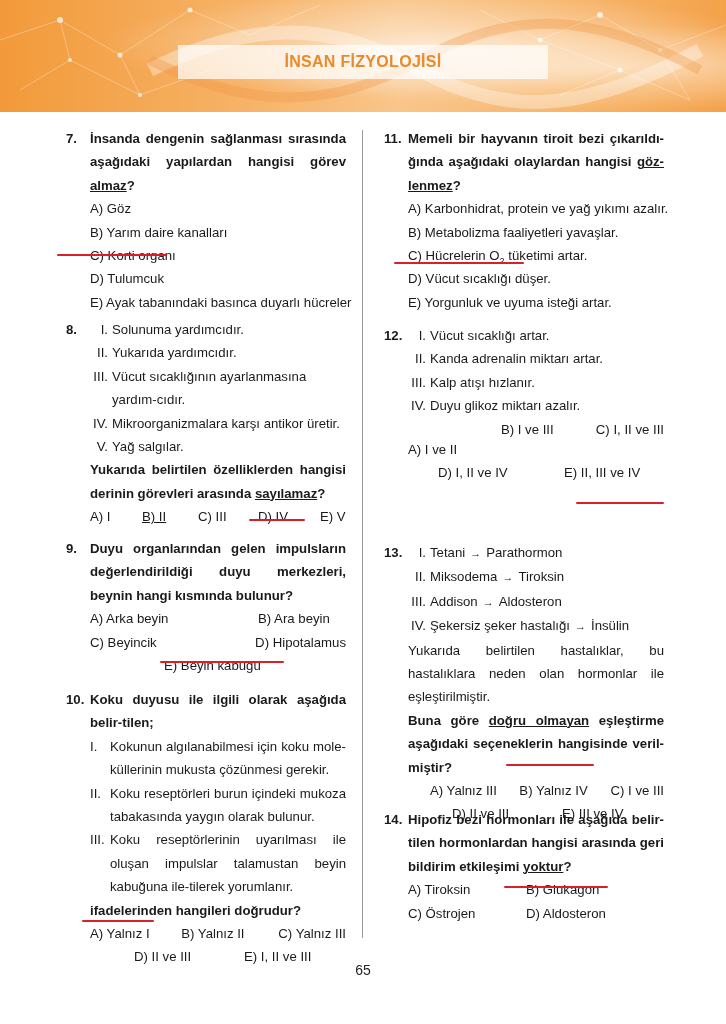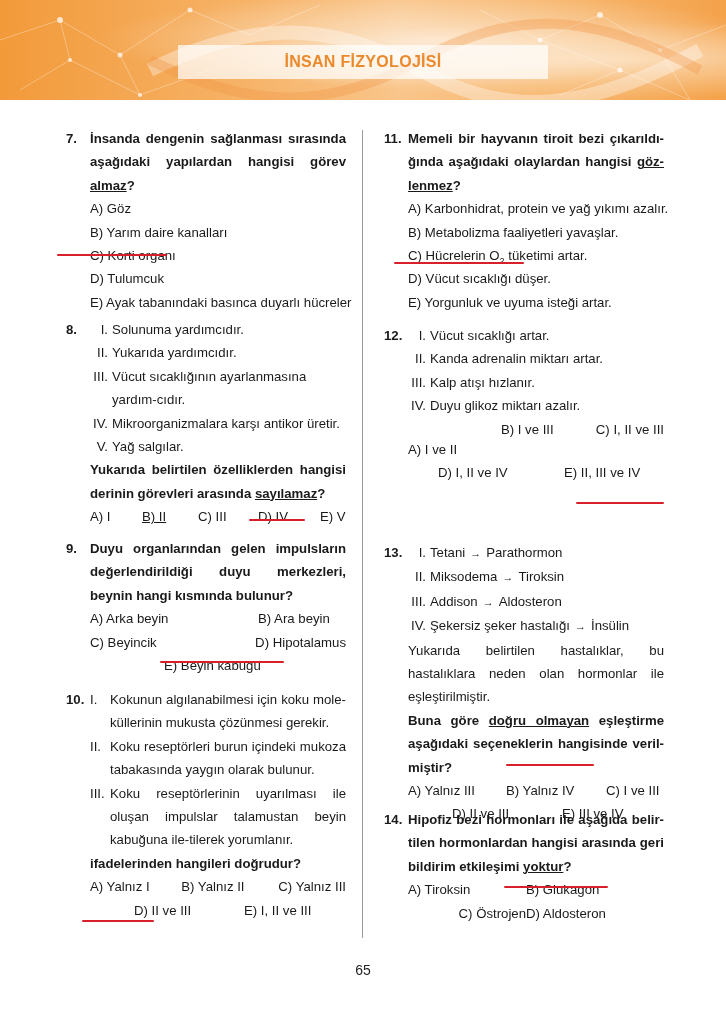--- a/index.html
+++ b/index.html
@@ -1,20 +1,20 @@
 <!DOCTYPE html>
 <html><head>
 <meta charset="utf-8">
 <style>
   * { box-sizing: border-box; margin: 0; padding: 0; }
   html, body { width: 726px; height: 1024px; background: #fff; overflow: hidden; }
   body { position: relative; font-family: "Liberation Sans", sans-serif; color: #1a1a1a; }
 
   .banner {
-    position: absolute; left: 0; top: 0; width: 726px; height: 100px;
+    position: absolute; left: 0; top: 0; width: 726px; height: 112px;
     background:
       radial-gradient(ellipse at 60% 40%, rgba(255,255,255,0.55), rgba(255,255,255,0) 55%),
       radial-gradient(ellipse at 85% 60%, rgba(255,245,230,0.6), rgba(255,255,255,0) 45%),
       linear-gradient(90deg, #f29a3a 0%, #f6b062 30%, #f9c58a 55%, #f7b56b 80%, #f4a24a 100%);
     overflow: hidden;
   }
   .banner svg { position: absolute; left: 0; top: 0; }
   .title-box {
     position: absolute; left: 178px; top: 45px; width: 370px; height: 34px;
     background: rgba(255,255,255,0.72);
@@ -127,20 +127,21 @@
       <div class="row" style="padding-left:74px;">
         <span class="opt">E) Beyin kabuğu</span>
       </div>
     </div>
     <div class="mark" style="left:94px; top:124px; width:124px;"></div>
   </div>
 
   <div class="q" style="top:688px;">
     <span class="q-num">10.</span>
     <div class="q-body">
+      <div class="stem">Koku duyusu ile ilgili olarak aşağıda belir-tilen;</div>
       <div class="roman plain" style="padding-left:20px; margin-left:0;"><span class="rn">I.</span><span>Kokunun algılanabilmesi için koku mole-küllerinin mukusta çözünmesi gerekir.</span></div>
       <div class="roman plain" style="padding-left:20px;"><span class="rn">II.</span><span>Koku reseptörleri burun içindeki mukoza tabakasında yaygın olarak bulunur.</span></div>
       <div class="roman plain" style="padding-left:20px;"><span class="rn">III.</span><span>Koku reseptörlerinin uyarılması ile oluşan impulslar talamustan beyin kabuğuna ile-tilerek yorumlanır.</span></div>
       <div class="stem">ifadelerinden hangileri doğrudur?</div>
       <div class="row">
         <span class="opt" style="width:94px;">A) Yalnız I</span>
         <span class="opt" style="width:100px;">B) Yalnız II</span>
         <span class="opt">C) Yalnız III</span>
       </div>
       <div class="row" style="padding-left:44px;">
@@ -192,42 +193,42 @@
   <div class="q" style="top:541px;">
     <span class="q-num">13.</span>
     <div class="q-body">
       <div class="roman"><span class="rn">I.</span><span>Tetani</span><span class="arrow">→</span><span>Parathormon</span></div>
       <div class="roman"><span class="rn">II.</span><span>Miksodema</span><span class="arrow">→</span><span>Tiroksin</span></div>
       <div class="roman"><span class="rn">III.</span><span>Addison</span><span class="arrow">→</span><span>Aldosteron</span></div>
       <div class="roman"><span class="rn">IV.</span><span>Şekersiz şeker hastalığı</span><span class="arrow">→</span><span>İnsülin</span></div>
       <div class="plain">Yukarıda belirtilen hastalıklar, bu hastalıklara neden olan hormonlar ile eşleştirilmiştir.</div>
       <div class="stem"><span>Buna göre </span><span class="u">doğru olmayan</span><span> eşleştirme aşağıdaki seçeneklerin hangisinde veril-miştir?</span></div>
       <div class="row">
-        <span class="opt" style="width:98px;">A) Yalnız III</span>
+        <span class="opt" style="width:98px;margin-left:22px;">A) Yalnız III</span>
         <span class="opt" style="width:100px;">B) Yalnız IV</span>
         <span class="opt">C) I ve III</span>
       </div>
       <div class="row" style="padding-left:44px;">
         <span class="opt" style="width:110px;">D) II ve III</span>
         <span class="opt">E) III ve IV</span>
       </div>
     </div>
     <div class="mark" style="left:122px; top:223px; width:88px;"></div>
   </div>
 
   <div class="q" style="top:808px;">
     <span class="q-num">14.</span>
     <div class="q-body">
       <div class="stem"><span>Hipofiz bezi hormonları ile aşağıda belir-tilen hormonlardan hangisi arasında geri bildirim etkileşimi </span><span class="u">yoktur</span><span>?</span></div>
       <div class="row">
         <span class="opt" style="width:118px;">A) Tiroksin</span>
         <span class="opt">B) Glukagon</span>
       </div>
       <div class="row">
-        <span class="opt" style="width:118px;text-align:right;">C) Östrojen</span>
+        <span class="opt" style="width:118px;">C) Östrojen</span>
         <span class="opt">D) Aldosteron</span>
       </div>
     </div>
     <div class="mark" style="left:120px; top:78px; width:104px;"></div>
   </div>
 </div>
 
 <div class="page-number">65</div>
 
 </body></html>

